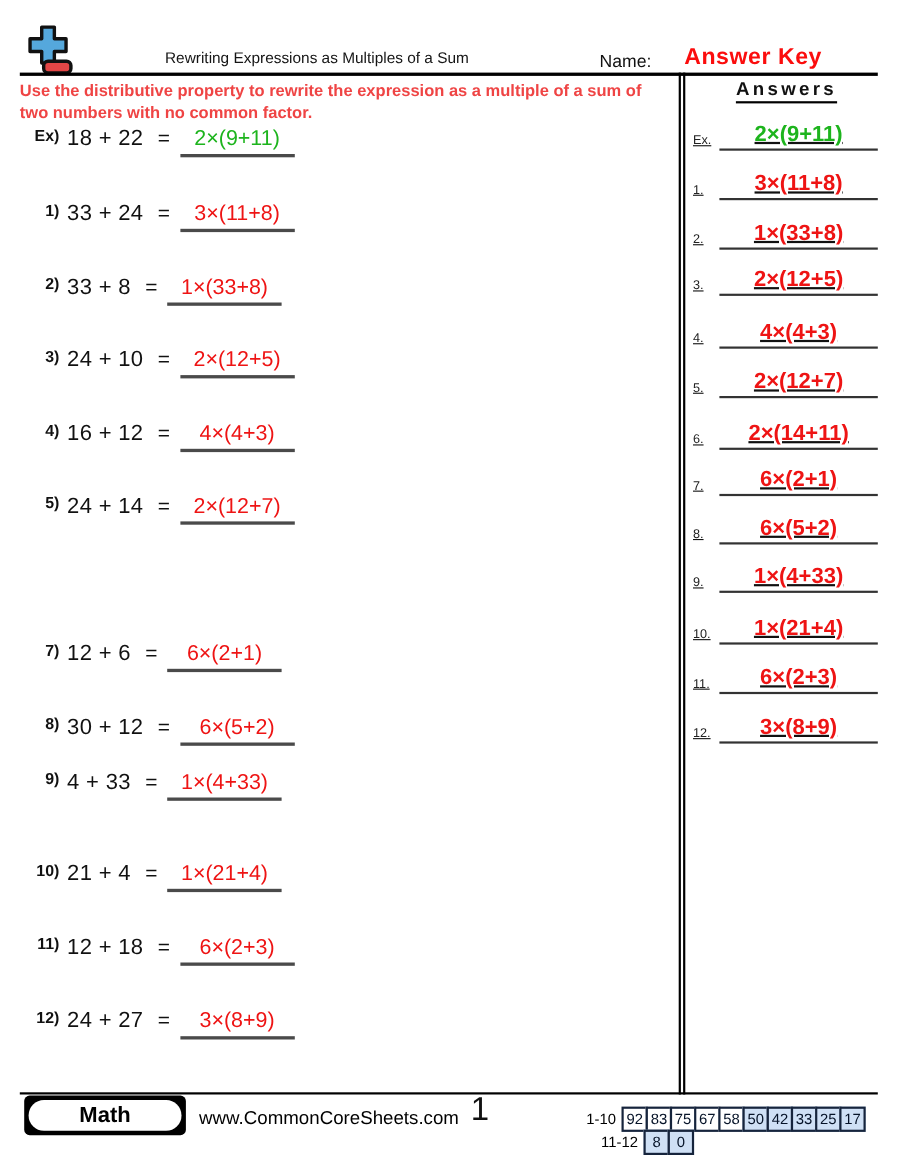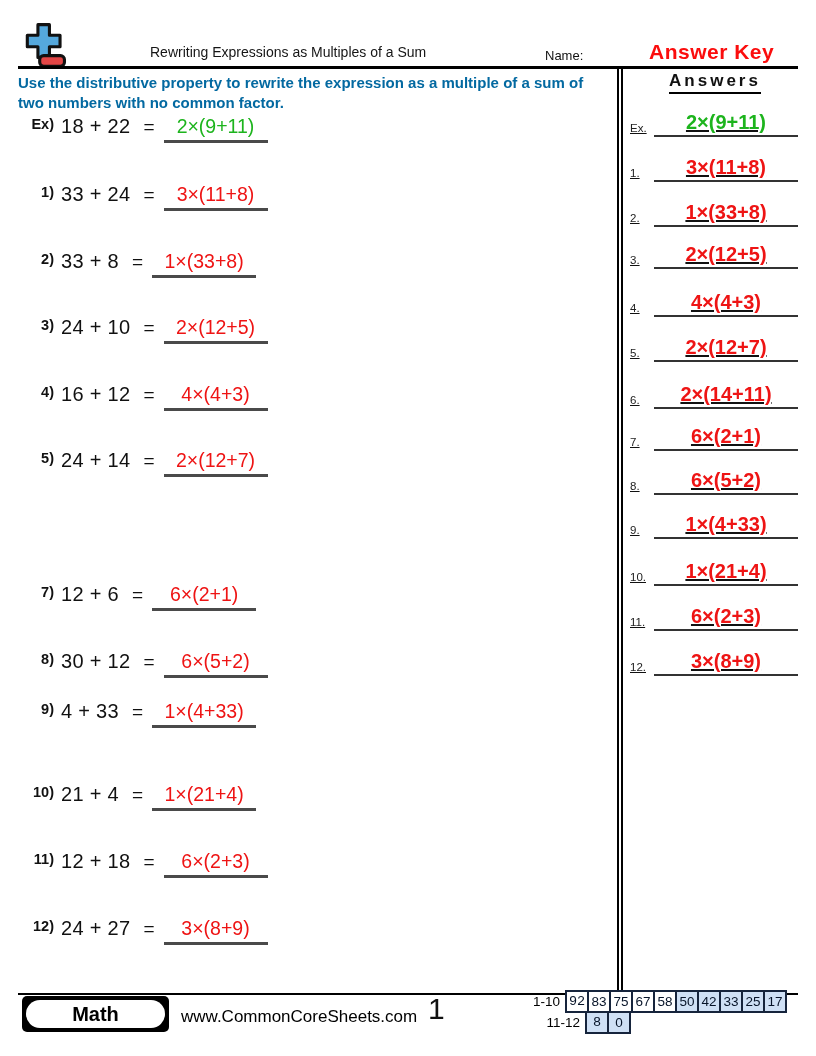--- a/index.html
+++ b/index.html
@@ -3,27 +3,27 @@
 <meta charset="utf-8">
 <style>
   * { box-sizing: border-box; margin: 0; padding: 0; }
   html, body { background: #fff; }
   body { font-family: "Liberation Sans", sans-serif; color: #111; }
   .page { position: relative; width: 816px; height: 1056px; background: #fff; overflow: hidden; }
 
   
   .logo { position: absolute; left: 22px; top: 20px; }
   .ws-title { position: absolute; left: 150px; top: 44px; font-size: 14px; color: #151515; }
-  .name-label { position: absolute; left: 545px; top: 48px; font-size: 13px; }
+  .name-label { position: absolute; left: 545px; top: 48px; font-size: 16px; }
   .answer-key { position: absolute; left: 622px; top: 40px; font-size: 21px; font-weight: bold;
-                color: var(--answer-key-red, #f00); letter-spacing: 0.5px; margin-left: 27px; }
+                color: var(--answer-key-red, #f00); letter-spacing: 0.5px; }
   .header-rule { position: absolute; left: 18px; top: 66px; width: 780px; height: 3px; background: #000; }
 
   .instructions { position: absolute; left: 18px; top: 73px; width: 592px;
-                  font-size: 15px; font-weight: bold; line-height: 1.33; color: #0369a1; }
+                  font-size: 15px; font-weight: bold; line-height: 1.33; color: #ef4444; }
 
   
   .problem { position: absolute; left: 18px; height: 30px; white-space: nowrap; }
   .pnum { display: inline-block; width: 36px; text-align: right; font-weight: bold;
           font-size: 14.5px; margin-right: 7px; position: relative; top: -4px; }
   .pexpr { font-size: 20px; letter-spacing: 0.3px; }
   .peq { font-size: 19px; margin-left: 13px; margin-right: 9px; }
   .pans { display: inline-block; min-width: 104px; text-align: center; font-size: 19.5px;
           color: var(--answer-red, #e11); border-bottom: 3px solid #4a4a4a; padding: 0 8px 2px 8px; }
   .pans.green { color: var(--example-green, #1db41d); }
@@ -46,28 +46,28 @@
   .footer-rule { position: absolute; left: 18px; top: 993px; width: 780px; height: 2px; background: #000; }
   .math-badge { position: absolute; left: 22px; top: 996px; width: 147px; height: 36px;
                 background: #000; border-radius: 5px; padding: 4px; }
   .math-pill { width: 100%; height: 100%; background: #ffffff; border-radius: 16px;
                display: flex; align-items: center; justify-content: center;
                font-size: 20px; font-weight: bold; color: #000; }
   .website { position: absolute; left: 181px; top: 1007px; font-size: 17px; color: #000; }
   .page-number { position: absolute; left: 428px; top: 992px; font-size: 30px; color: #111; }
 
   .score-block { position: absolute; left: 521px; top: 990px; }
-  .score-row { display: flex; align-items: stretch; height: 23px; }
+  .score-row { display: flex; align-items: stretch; height: 23px; margin-top: 16px; }
   .score-row + .score-row { margin-top: -2px; margin-left: 20px; }
   .score-label { width: 44px; text-align: right; font-size: 13.5px; padding-right: 5px;
                  display: flex; align-items: center; justify-content: flex-end; color: #000; }
   .score-cell { width: 24px; border: 2px solid var(--score-border, #16243c); background: #fff;
                 display: flex; align-items: center; justify-content: center;
                 font-size: 13.5px; color: #061328; margin-left: -2px; }
-  .score-cell.first { margin-left: 0; font-family: Liberation Mono, monospace; }
+  .score-cell.first { margin-left: 0; }
   .score-cell.shade { background: var(--score-cell-blue, #cfe0f5); }
 </style>
 </head>
 <body>
 
 <div class="page">
 
   <svg class="logo" width="46" height="50" viewBox="0 0 52 54">
     <path d="M18 4 h13 v12 h12 v13 h-12 v12 h-13 v-12 H6 v-13 h12 z" fill="#55a8dc" stroke="#111" stroke-width="3.5" stroke-linejoin="round"></path>
     <rect x="20" y="39" width="28" height="12" rx="4.5" fill="#e34646" stroke="#111" stroke-width="3.5"></rect>

